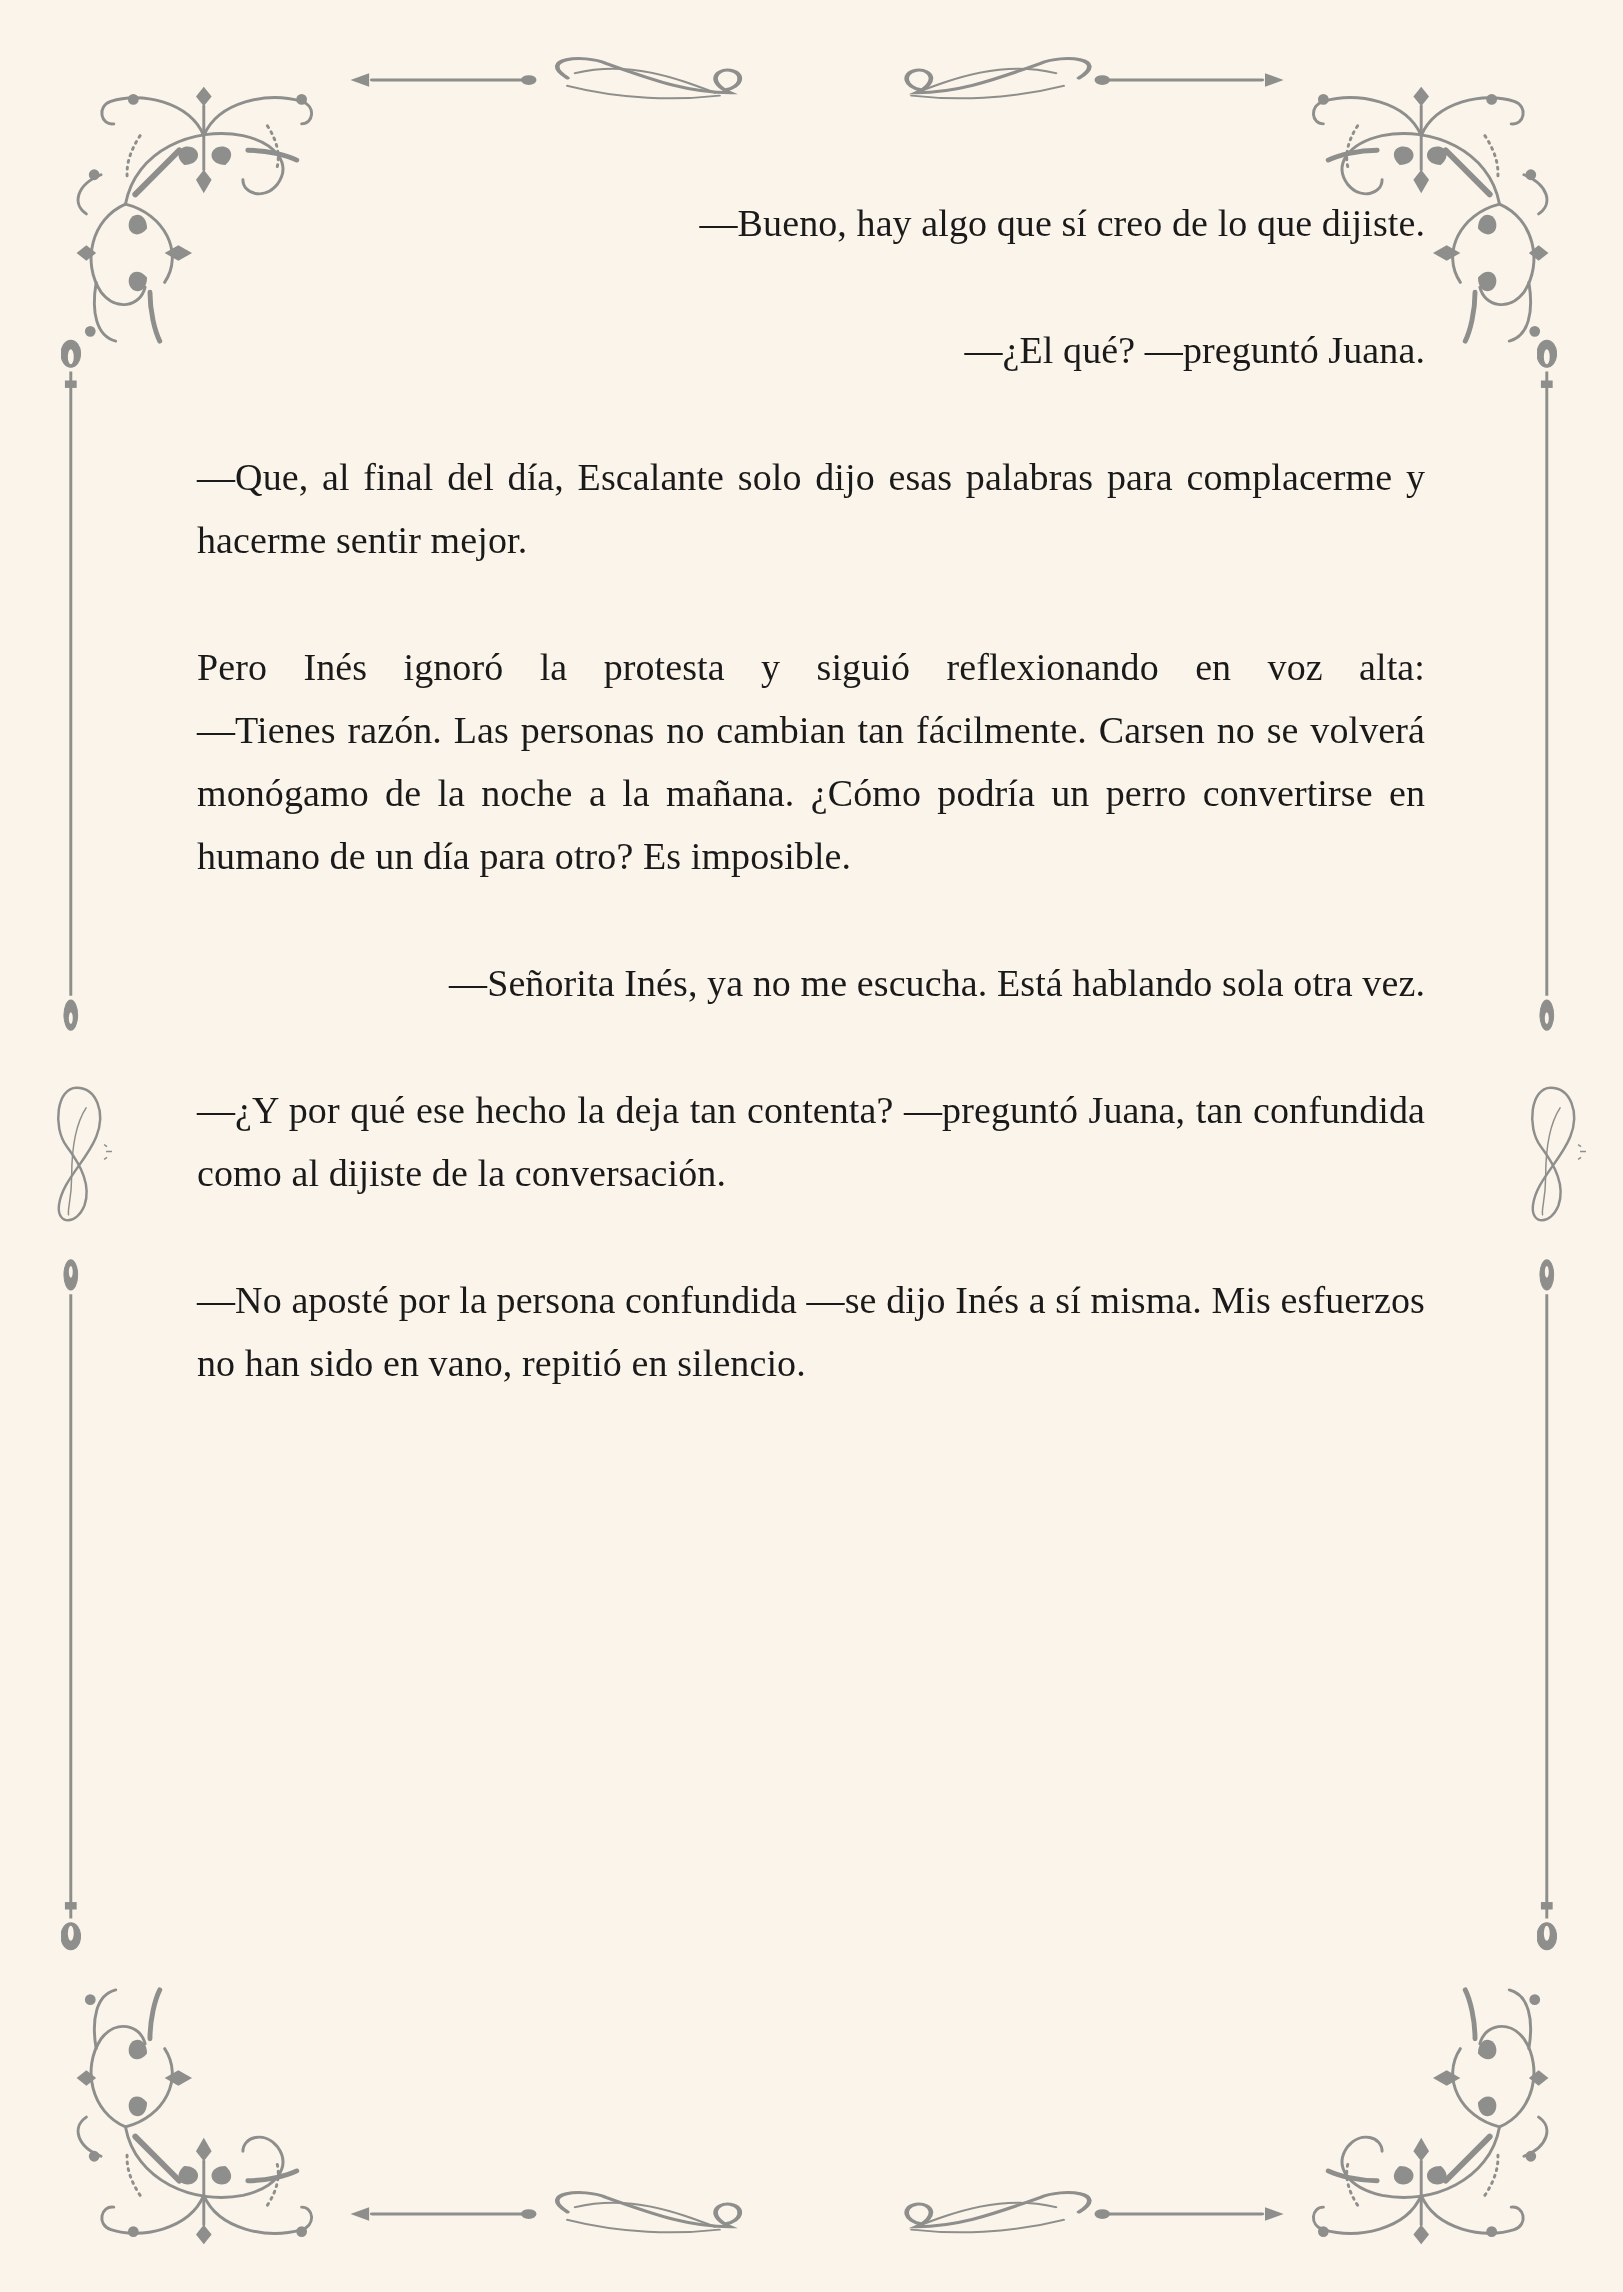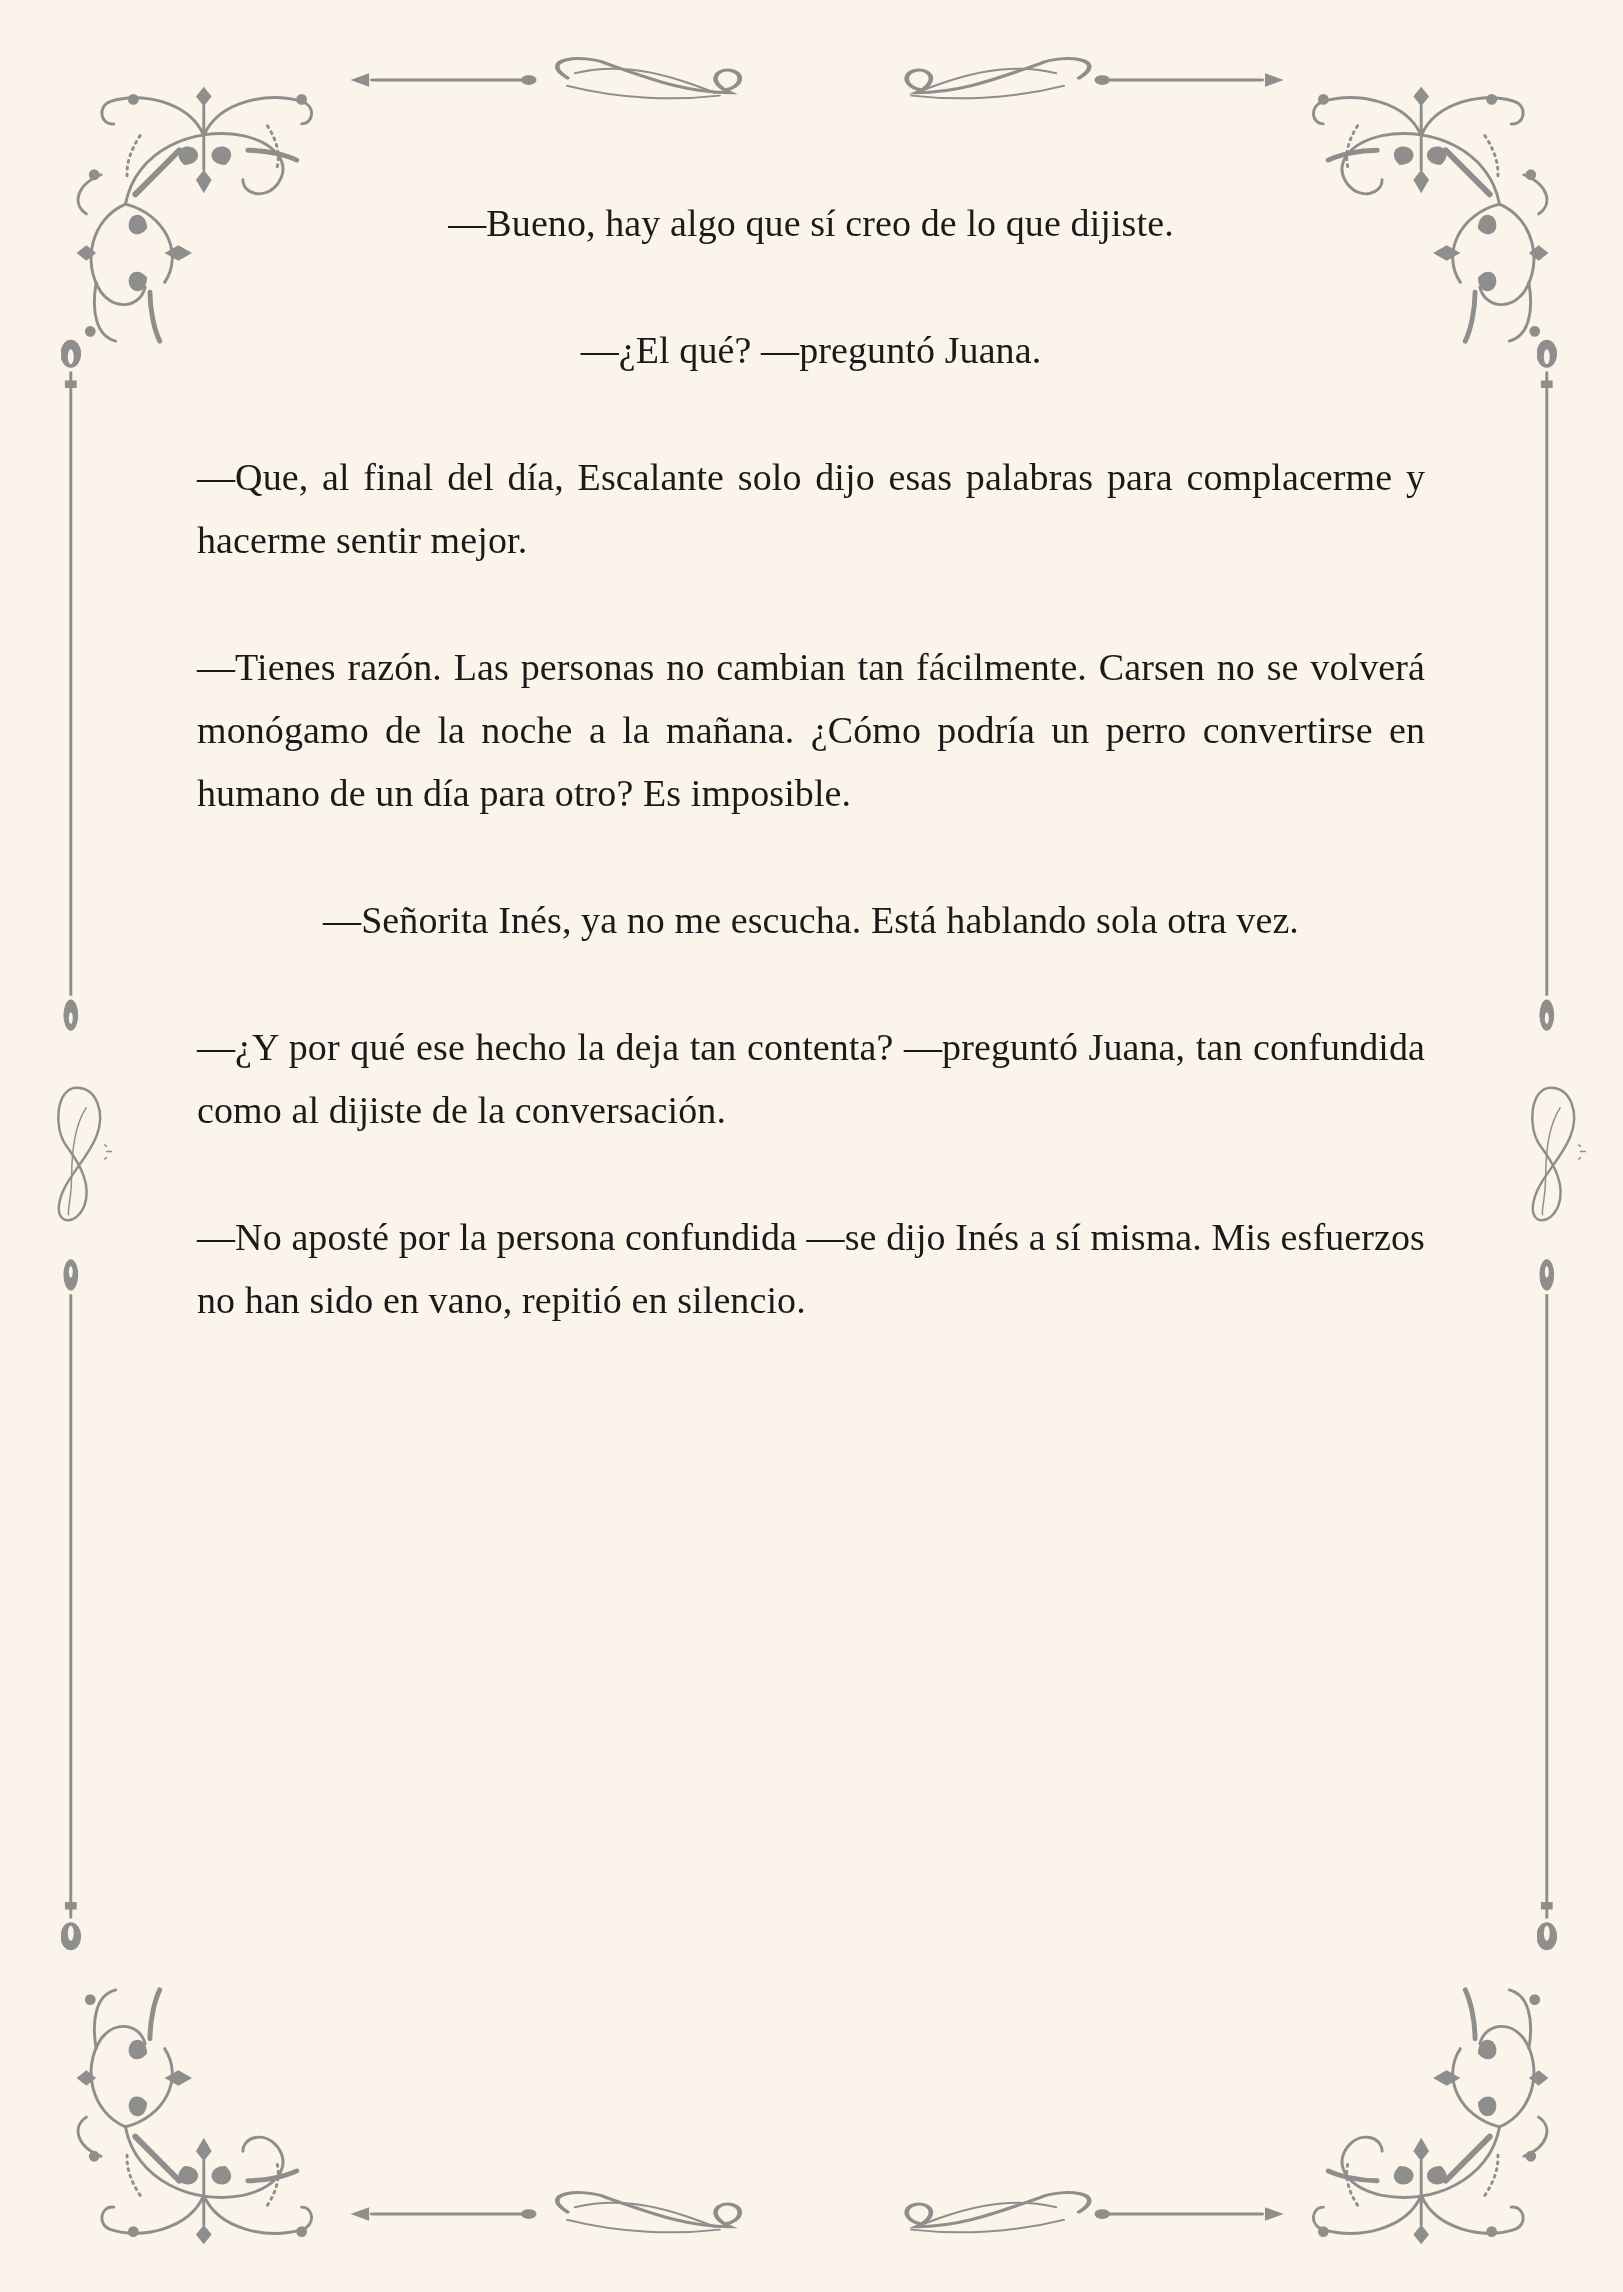--- a/index.html
+++ b/index.html
@@ -19,21 +19,21 @@
     top: 192px;
     width: 1228px;
   }
   .para {
     margin: 0 0 64px 0;
     font-size: 38px;
     line-height: 63px;
     text-align: justify;
     letter-spacing: 0.1px;
   }
-  .para.noflow { text-align: center; }
+  .para.noflow { text-align: right; }
   .line-block { display: block; }
 </style>
 </head>
 <body>
 
 <svg width="0" height="0" style="position:absolute">
   <defs>
     <g id="corner-flourish" fill="none" stroke="#8e8e8c" stroke-width="3" stroke-linecap="round">
 
       <path d="M70 150 C 80 95, 140 70, 190 80 C 225 88, 240 110, 225 130 C 212 146, 190 140, 190 125"></path>
@@ -156,19 +156,20 @@
   <svg width="69" height="167" viewBox="0 0 70 170">
       <use href="#knot"></use>
     </svg>
 </div>
 
 <div class="page-text">
   <p class="para noflow">—Bueno, hay algo que sí creo de lo que dijiste.</p>
   <p class="para noflow">—¿El qué? —preguntó Juana.</p>
   <p class="para">—Que, al final del día, Escalante solo dijo esas palabras para complacerme y hacerme sentir mejor.</p>
   <p class="para">
+    <span class="line-block" style="text-align:justify; text-align-last:justify;">Pero Inés ignoró la protesta y siguió reflexionando en voz alta:</span>
     <span class="line-block">—Tienes razón. Las personas no cambian tan fácilmente. Carsen no se volverá monógamo de la noche a la mañana. ¿Cómo podría un perro convertirse en humano de un día para otro? Es imposible.</span>
   </p>
   <p class="para noflow">—Señorita Inés, ya no me escucha. Está hablando sola otra vez.</p>
   <p class="para">—¿Y por qué ese hecho la deja tan contenta? —preguntó Juana, tan confundida como al dijiste de la conversación.</p>
   <p class="para">—No aposté por la persona confundida —se dijo Inés a sí misma. Mis esfuerzos no han sido en vano, repitió en silencio.</p>
 </div>
 
 
 </body></html>

